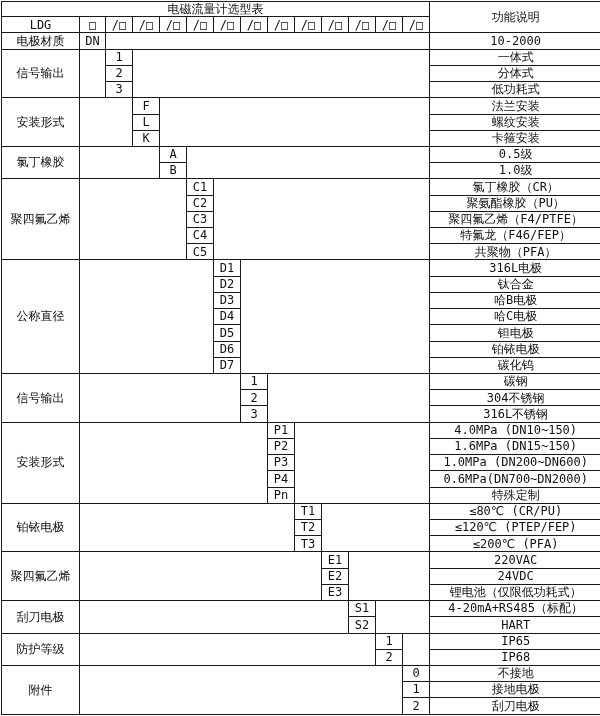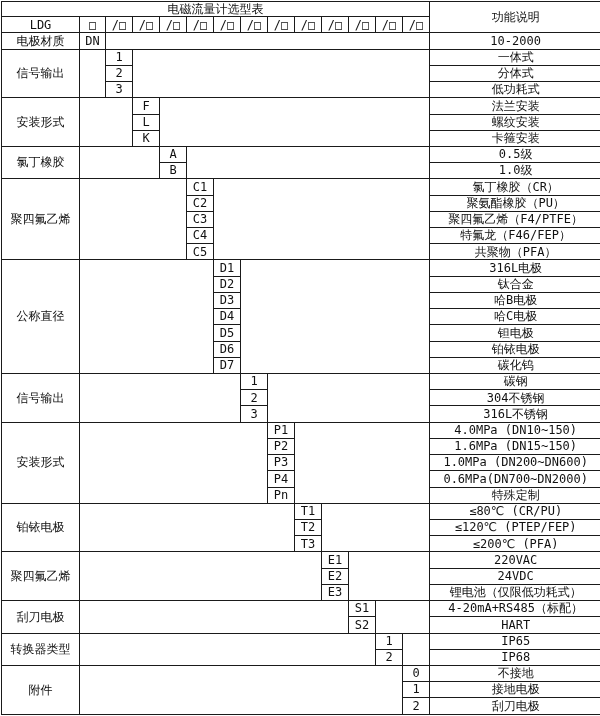--- a/index.html
+++ b/index.html
@@ -259,21 +259,21 @@
     <td class="code">S1</td>
     <td rowspan="2" colspan="2"></td>
     <td>4-20mA+RS485（标配）</td>
   </tr>
   <tr>
     <td class="code">S2</td>
     <td>HART</td>
   </tr>
 
   <tr>
-    <td rowspan="2">转换器类型</td>
+    <td rowspan="2">防护等级</td>
     <td rowspan="2" colspan="11"></td>
     <td class="code">1</td>
     <td rowspan="2" colspan="1"></td>
     <td>IP65</td>
   </tr>
   <tr>
     <td class="code">2</td>
     <td>IP68</td>
   </tr>
 

